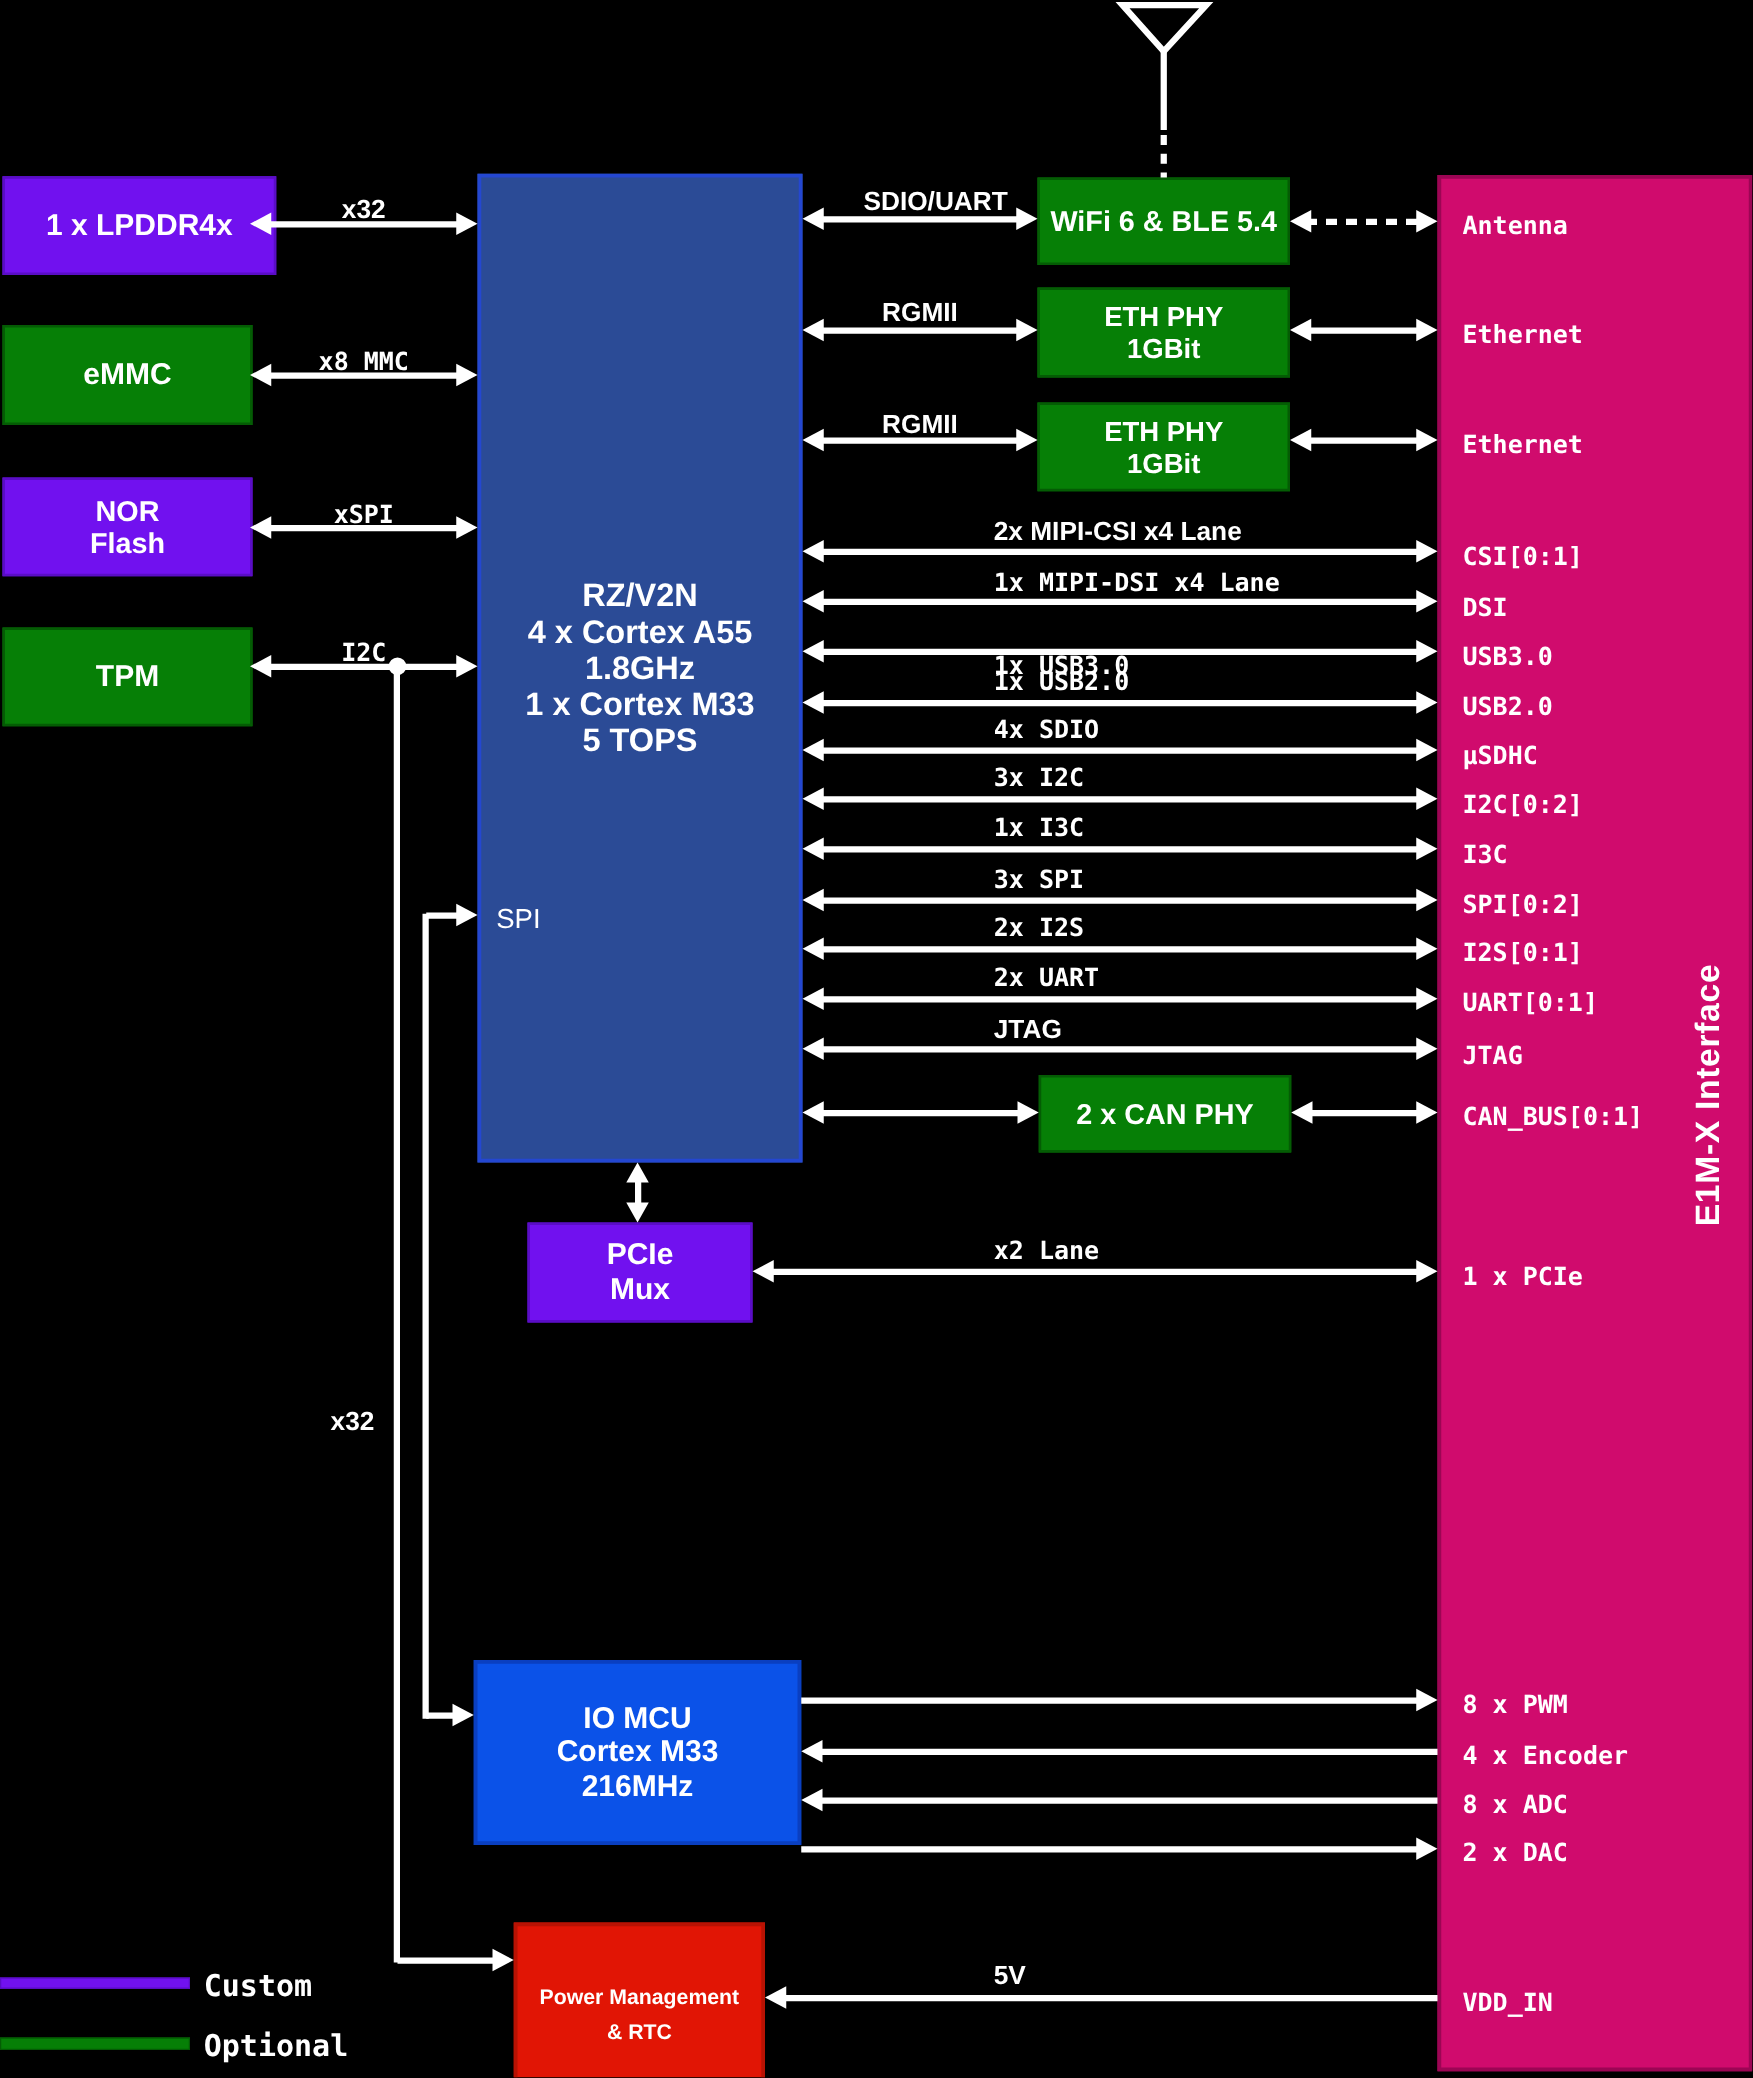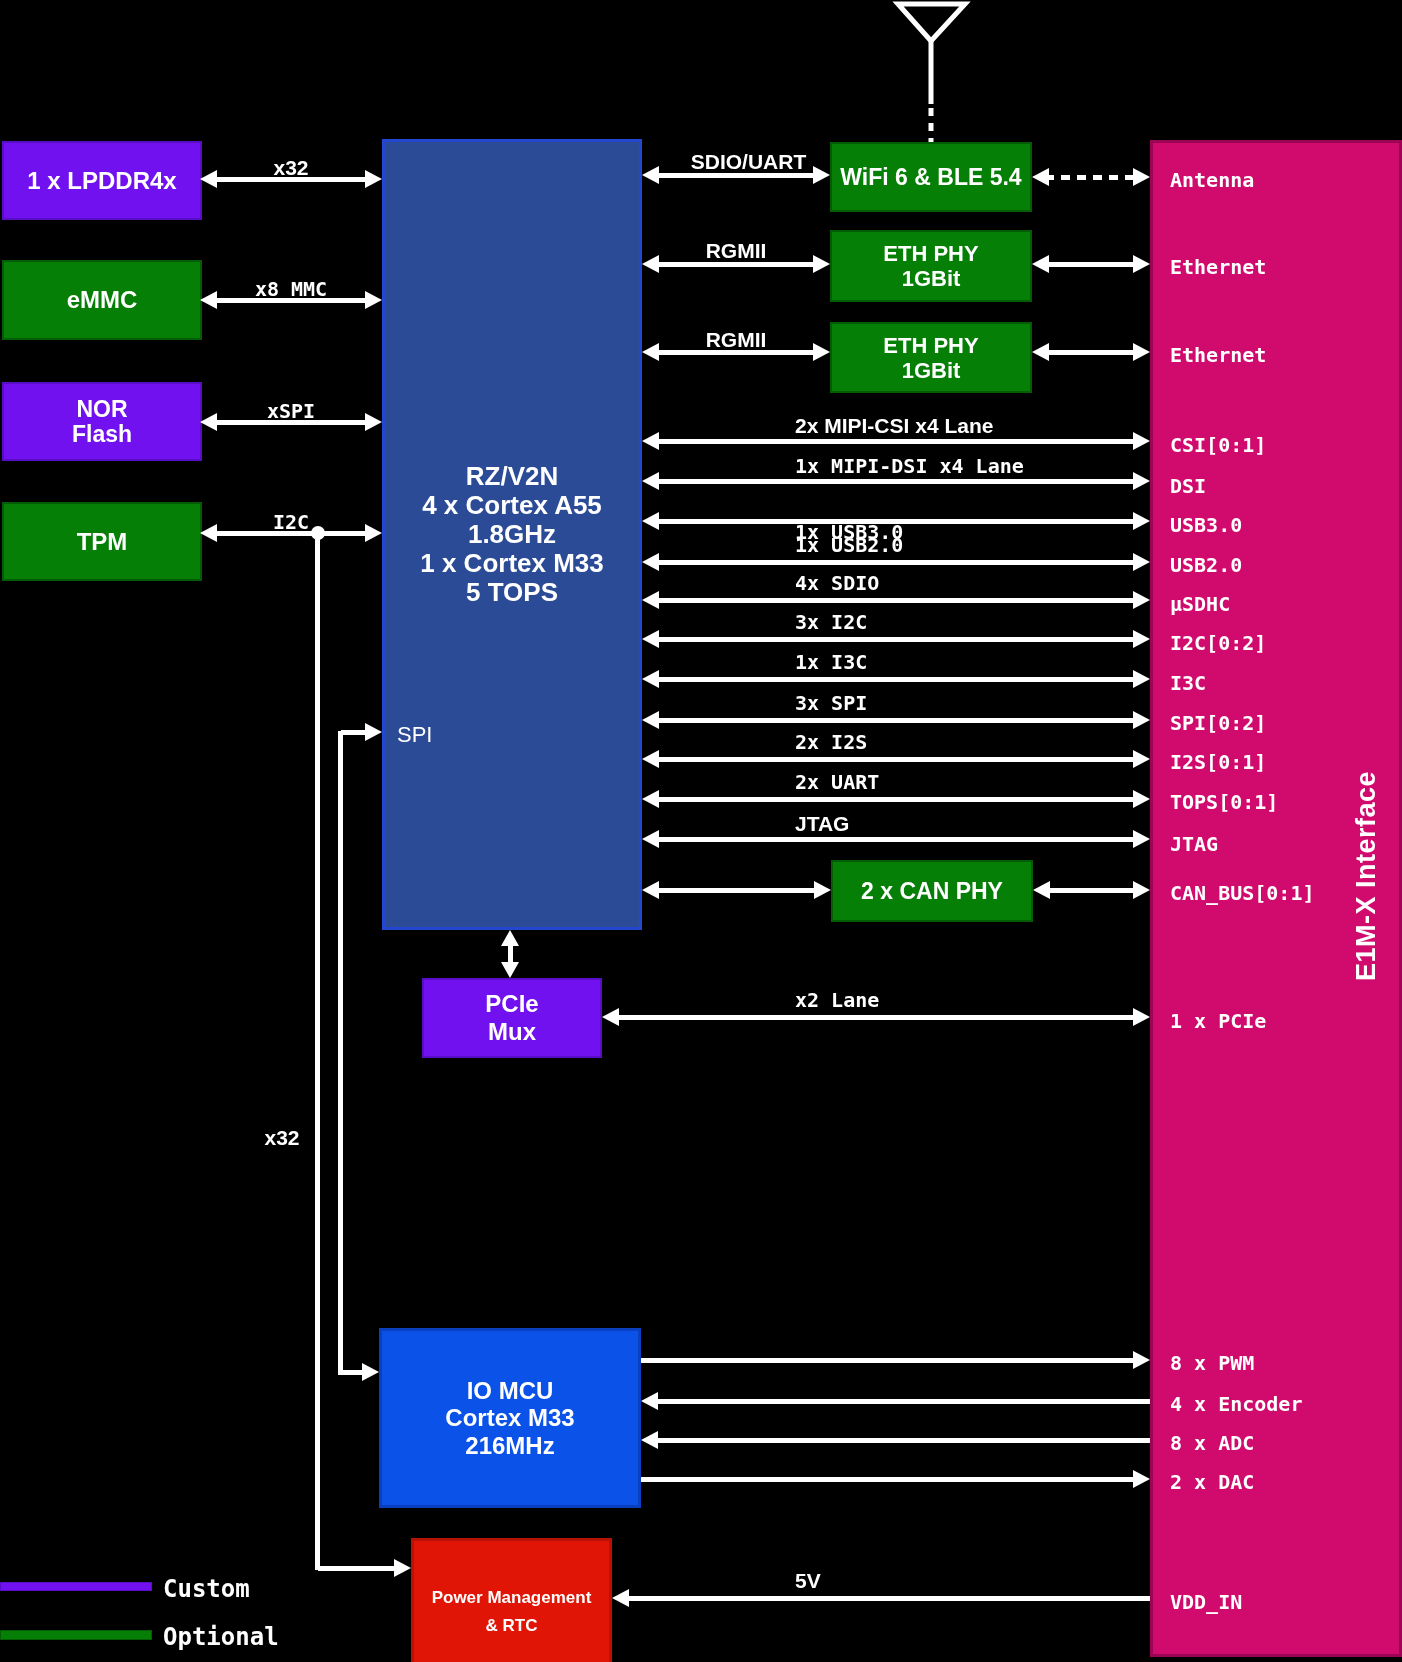--- a/index.html
+++ b/index.html
@@ -43,21 +43,21 @@
           transform:rotate(-90deg);font-family:"Liberation Sans",sans-serif;font-weight:bold;
           font-size:27px;color:#fff;letter-spacing:0.5px;}
   .dot{position:absolute;width:14px;height:14px;border-radius:50%;background:#fff;}
   .bar{position:absolute;height:9px;}
 </style>
 </head>
 <body>
 
 <div id="canvas">
 
-  <div class="box purple" style="left:2px;top:141px;width:200px;height:79px;font-size:24px;">
+  <div class="box purple" style="left:2px;top:141px;width:219px;height:79px;font-size:24px;">
     <span>1 x LPDDR4x</span>
   </div>
   <div class="box green" style="left:2px;top:260px;width:200px;height:80px;font-size:24px;">
     <span>eMMC</span>
   </div>
   <div class="box purple" style="left:2px;top:382px;width:200px;height:79px;font-size:23px;line-height:25px;">
     <span>NOR</span>
     <span>Flash</span>
   </div>
   <div class="box green" style="left:2px;top:502px;width:200px;height:79px;font-size:24px;">
@@ -84,21 +84,21 @@
     <span>1GBit</span>
   </div>
   <div class="box green" style="left:831px;top:860px;width:202px;height:62px;font-size:23px;">
     <span>2 x CAN PHY</span>
   </div>
 
   <div class="box purple" style="left:422px;top:978px;width:180px;height:80px;font-size:24px;line-height:28px;">
     <span>PCIe</span>
     <span>Mux</span>
   </div>
-  <div class="box mcu" style="left:379px;top:1328px;width:262px;height:180px;font-size:24px;line-height:27.5px;">
+  <div class="box mcu" style="left:379px;top:1328px;width:262px;height:148px;font-size:24px;line-height:27.5px;">
     <span>IO MCU</span>
     <span>Cortex M33</span>
     <span>216MHz</span>
   </div>
   <div class="box red" style="left:411px;top:1538px;width:201px;height:148px;font-size:17px;line-height:28px;">
     <span>Power Management</span>
     <span>&amp; RTC</span>
   </div>
 
   <div class="panel" style="left:1150px;top:140px;width:252px;height:1517px;">
@@ -107,21 +107,21 @@
     <div class="port" style="top:199px;">Ethernet</div>
     <div class="port" style="top:289px;">CSI[0:1]</div>
     <div class="port" style="top:330px;">DSI</div>
     <div class="port" style="top:369px;">USB3.0</div>
     <div class="port" style="top:409px;">USB2.0</div>
     <div class="port" style="top:448px;">µSDHC</div>
     <div class="port" style="top:487px;">I2C[0:2]</div>
     <div class="port" style="top:527px;">I3C</div>
     <div class="port" style="top:567px;">SPI[0:2]</div>
     <div class="port" style="top:606px;">I2S[0:1]</div>
-    <div class="port" style="top:646px;">TOPS[0:1]</div>
+    <div class="port" style="top:646px;">UART[0:1]</div>
     <div class="port" style="top:688px;">JTAG</div>
     <div class="port" style="top:737px;">CAN_BUS[0:1]</div>
     <div class="port" style="top:865px;">1 x PCIe</div>
     <div class="port" style="top:1207px;">8 x PWM</div>
     <div class="port" style="top:1248px;">4 x Encoder</div>
     <div class="port" style="top:1287px;">8 x ADC</div>
     <div class="port" style="top:1326px;">2 x DAC</div>
     <div class="port" style="top:1446px;">VDD_IN</div>
     <div class="vtitle">E1M-X Interface</div>
   </div>

